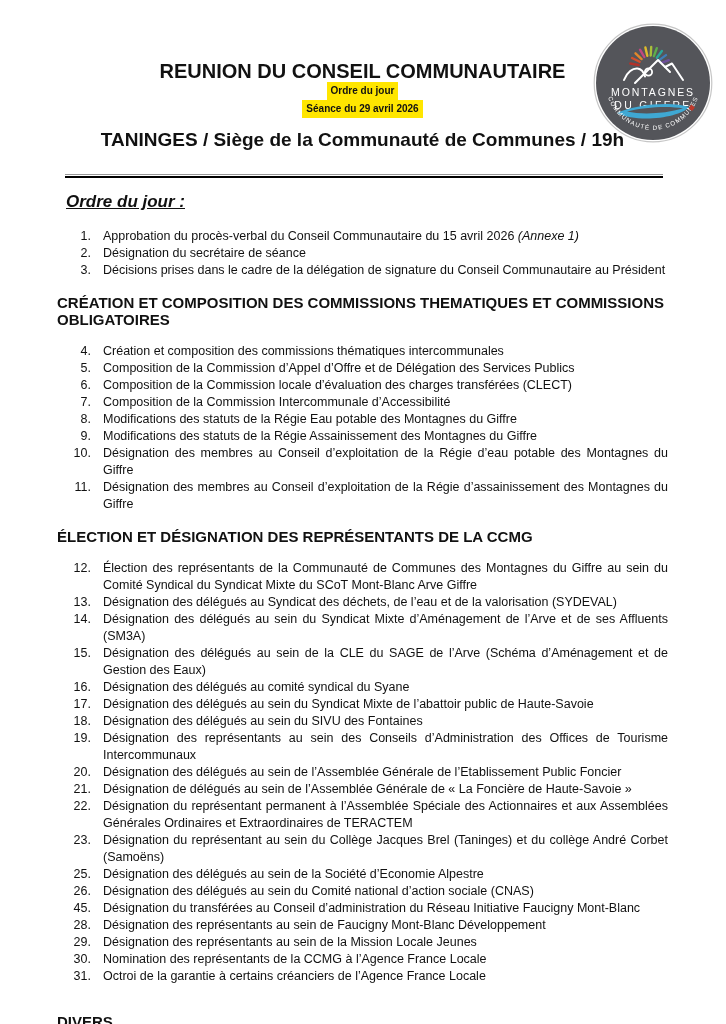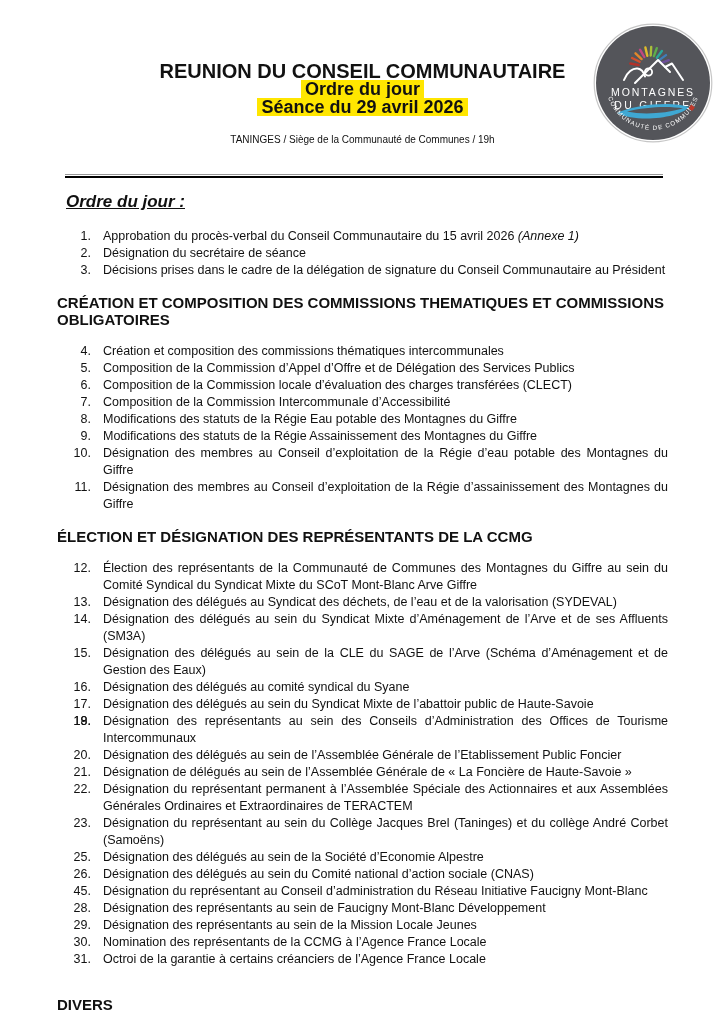--- a/index.html
+++ b/index.html
@@ -12,24 +12,24 @@
     position: relative; width: 726px; height: 1024px;
     padding: 62px 58px 0 57px; box-sizing: border-box;
   }
   .logo { position: absolute; top: 23px; left: 593px; width: 120px; height: 120px; }
   .logo svg { display: block; width: 120px; height: 120px; }
 
   .header { text-align: center; }
   .doc-title { font-size: 20px; font-weight: bold; line-height: 18px; }
   .hl-line { line-height: 18px; height: 18px; }
   .hl {
-    display: inline-block; font-size: 18px; font-weight: bold;
+    display: inline-block; font-size: 10px; font-weight: bold;
     line-height: 18px; padding: 0 4px; background: #ffe600;
   }
-  .venue { margin-top: 15px; font-size: 10px; font-weight: normal; line-height: 18px; }
+  .venue { margin-top: 15px; font-size: 19px; font-weight: bold; line-height: 18px; }
 
   .rule {
     margin: 25px 5px 0 8px; height: 4px;
     background: linear-gradient(#989898 0 1px, #ffffff 1px 1.6px, #000000 1.6px 100%);
   }
 
   .agenda-heading {
     margin: 15px 0 0 9px; font-size: 17px; font-weight: bold; font-style: italic;
     text-decoration: underline; line-height: 17px;
   }
@@ -190,20 +190,21 @@
     <span class="txt">Désignation des délégués au comité syndical du Syane</span>
   </li>
 
   <li class="item">
     <span class="num">17.</span>
     <span class="txt">Désignation des délégués au sein du Syndicat Mixte de l’abattoir public de Haute-Savoie</span>
   </li>
 
   <li class="item">
     <span class="num">18.</span>
+    <span class="txt">Désignation des délégués au sein du SIVU des Fontaines</span>
   </li>
 
   <li class="item">
     <span class="num">19.</span>
     <span class="txt">Désignation des représentants au sein des Conseils d’Administration des Offices de Tourisme Intercommunaux</span>
   </li>
 
   <li class="item">
     <span class="num">20.</span>
     <span class="txt">Désignation des délégués au sein de l’Assemblée Générale de l’Etablissement Public Foncier</span>
@@ -230,21 +231,21 @@
     <span class="txt">Désignation des délégués au sein de la Société d’Economie Alpestre</span>
   </li>
 
   <li class="item">
     <span class="num">26.</span>
     <span class="txt">Désignation des délégués au sein du Comité national d’action sociale (CNAS)</span>
   </li>
 
   <li class="item">
     <span class="num">45.</span>
-    <span class="txt">Désignation du représentant au Conseil d’administration du Réseau Initiative Faucigny Mont-Blanc</span>
+    <span class="txt">Désignation du transférées au Conseil d’administration du Réseau Initiative Faucigny Mont-Blanc</span>
   </li>
 
   <li class="item">
     <span class="num">28.</span>
     <span class="txt">Désignation des représentants au sein de Faucigny Mont-Blanc Développement</span>
   </li>
 
   <li class="item">
     <span class="num">29.</span>
     <span class="txt">Désignation des représentants au sein de la Mission Locale Jeunes</span>

